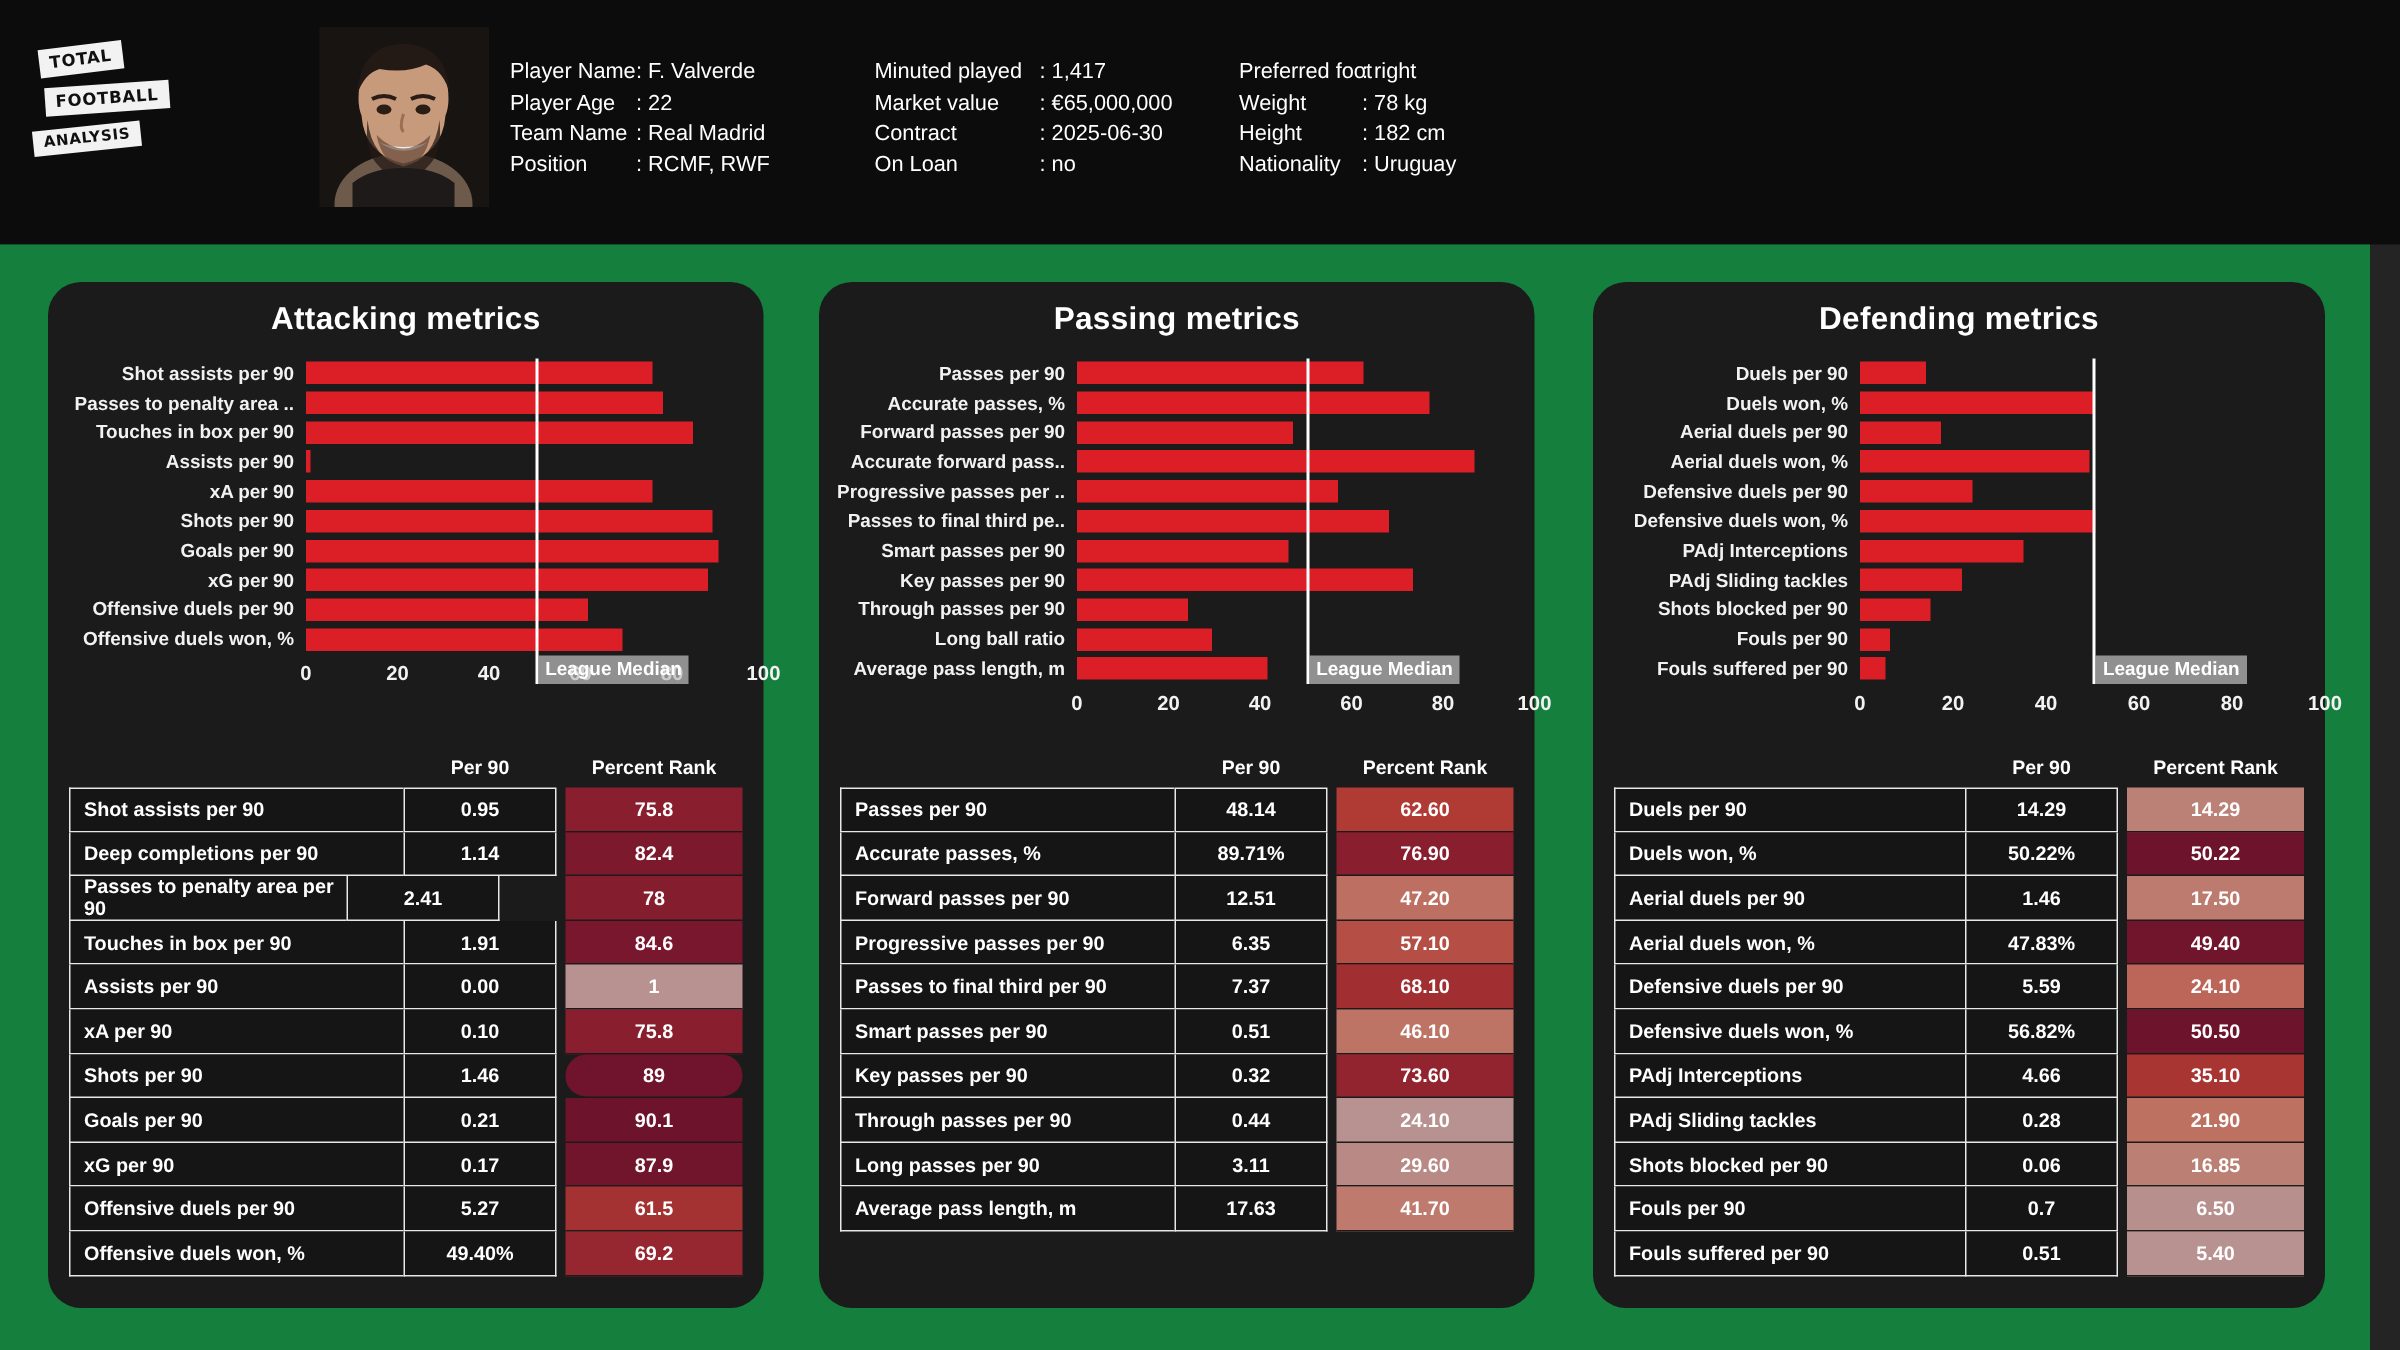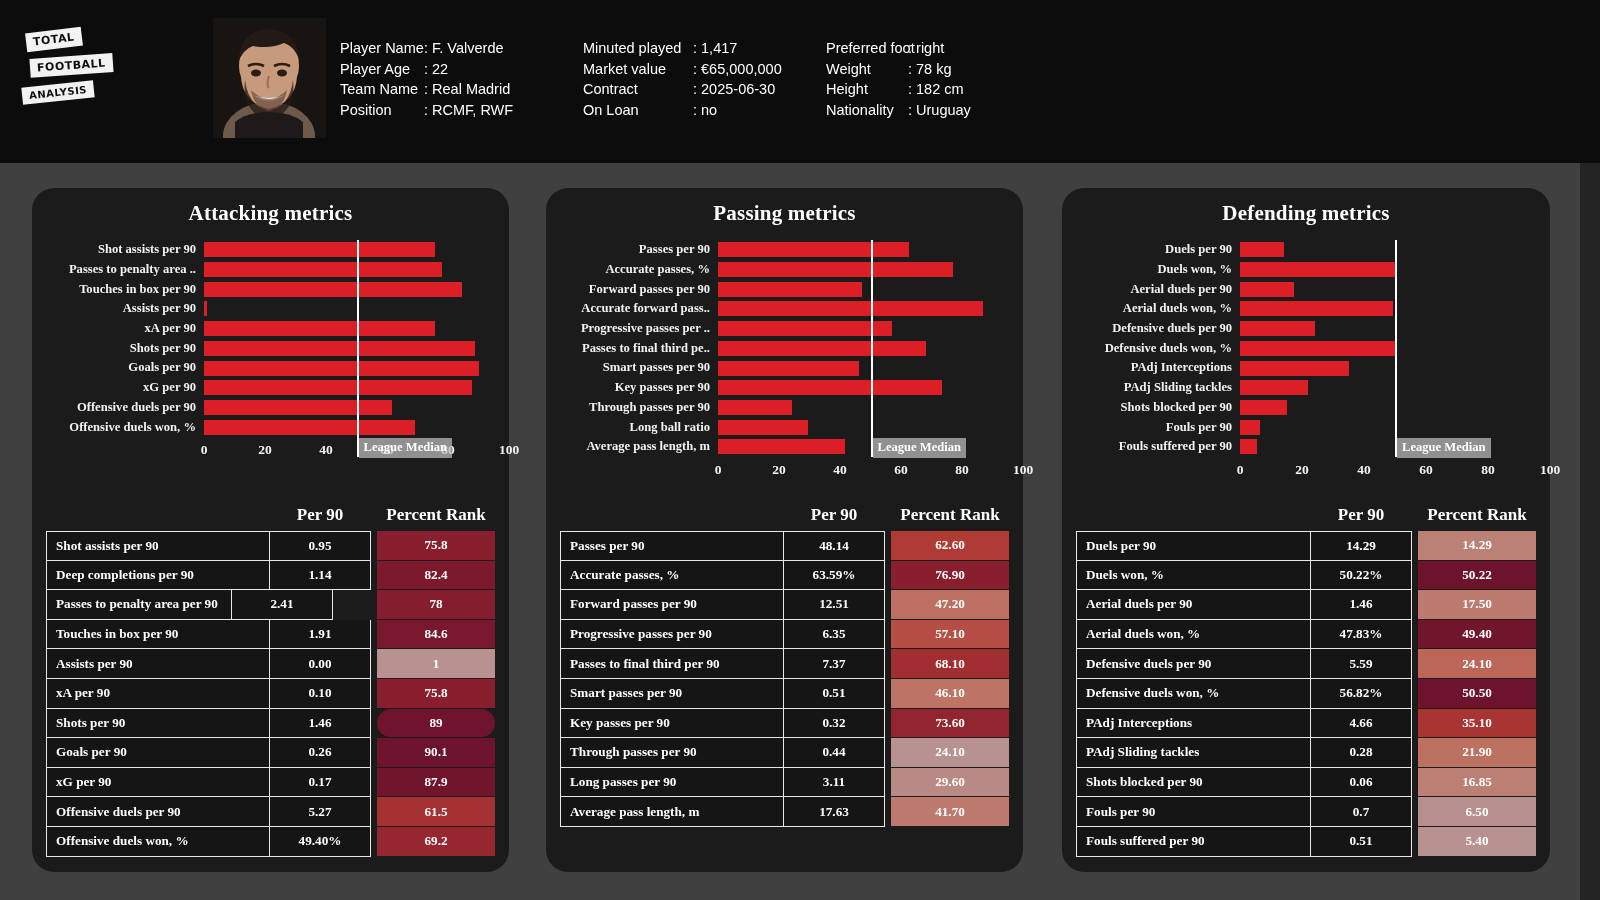--- a/index.html
+++ b/index.html
@@ -58,22 +58,21 @@
   .info-key { display: inline-block; }
   .info-val { display: inline-block; }
   .c1 .info-key { width: 84px; }
   .c2 .info-key { width: 110px; }
   .c3 .info-key { width: 82px; }
 
   
   .body-area {
     position: relative;
     width: 1580px; height: 737px;
-    background: #404040;
-    font-family: Liberation Serif, serif;
+    background: #15803d;
   }
 
   .panel {
     position: absolute;
     top: 25px;
     width: 477px;
     height: 684px;
     background: #1b1b1b;
     border-radius: 22px;
   }
@@ -158,21 +157,21 @@
   }
 
   
   .table-wrap {
     margin-top: 22px;
     padding: 0 14px 0 14px;
   }
   .tbl-head {
     display: flex;
     color: #ffffff;
-    font-size: 17px;
+    font-size: 13px;
     font-weight: 700;
     padding-bottom: 6px;
   }
   .th-metric { flex: 1; }
   .th-per90  { width: 102px; text-align: center; }
   .th-rank   { width: 118px; text-align: center; margin-left: 6px; }
 
   .tbl-row { display: flex; height: 29.6px; }
   .td-metric, .td-per90 {
     border: 1px solid #e8e8e8;
@@ -403,21 +402,21 @@
           <div class="td-per90">0.10</div>
           <div class="td-rank" style="background: rgb(137, 31, 46);">75.8</div>
         </div>
         <div class="tbl-row">
           <div class="td-metric">Shots per 90</div>
           <div class="td-per90">1.46</div>
           <div class="td-rank" style="background: rgb(111, 20, 44); border-radius: 14px;">89</div>
         </div>
         <div class="tbl-row">
           <div class="td-metric">Goals per 90</div>
-          <div class="td-per90">0.26</div>
+          <div class="td-per90">0.21</div>
           <div class="td-rank" style="background: rgb(109, 19, 44);">90.1</div>
         </div>
         <div class="tbl-row">
           <div class="td-metric">xG per 90</div>
           <div class="td-per90">0.17</div>
           <div class="td-rank" style="background: rgb(113, 21, 44);">87.9</div>
         </div>
         <div class="tbl-row">
           <div class="td-metric">Offensive duels per 90</div>
           <div class="td-per90">5.27</div>
@@ -519,21 +518,21 @@
           <div class="th-per90">Per 90</div>
           <div class="th-rank">Percent Rank</div>
         </div>
         <div class="tbl-row">
           <div class="td-metric">Passes per 90</div>
           <div class="td-per90">48.14</div>
           <div class="td-rank" style="background: rgb(176, 59, 53);">62.60</div>
         </div>
         <div class="tbl-row">
           <div class="td-metric">Accurate passes, %</div>
-          <div class="td-per90">63.59%</div>
+          <div class="td-per90">89.71%</div>
           <div class="td-rank" style="background: rgb(136, 30, 46);">76.90</div>
         </div>
         <div class="tbl-row">
           <div class="td-metric">Forward passes per 90</div>
           <div class="td-per90">12.51</div>
           <div class="td-rank" style="background: rgb(189, 112, 97);">47.20</div>
         </div>
         <div class="tbl-row">
           <div class="td-metric">Progressive passes per 90</div>
           <div class="td-per90">6.35</div>

